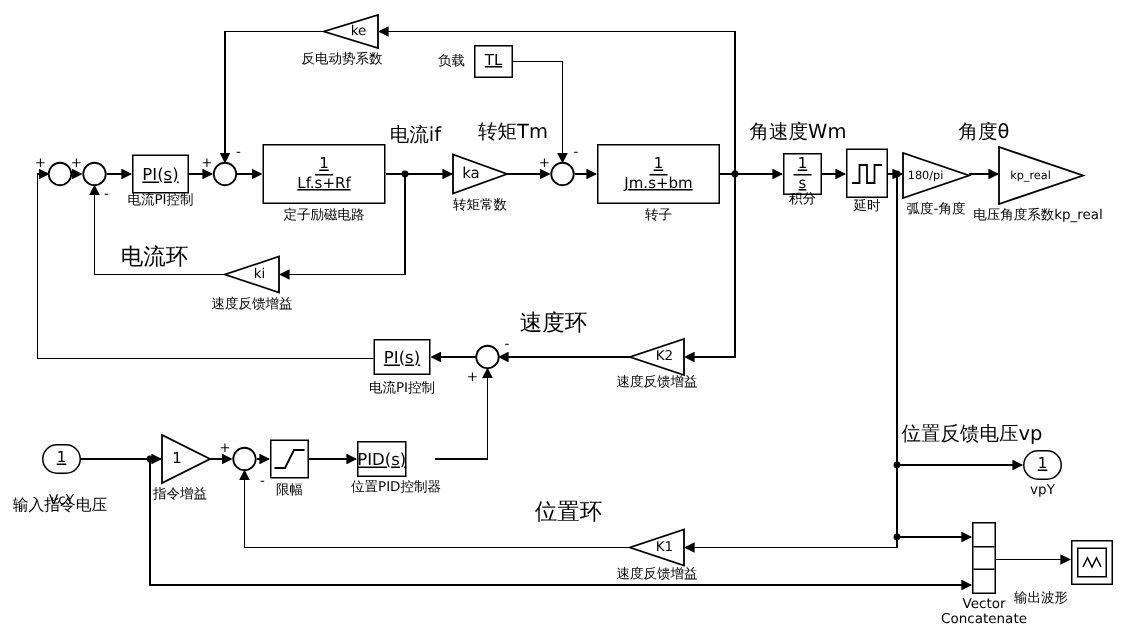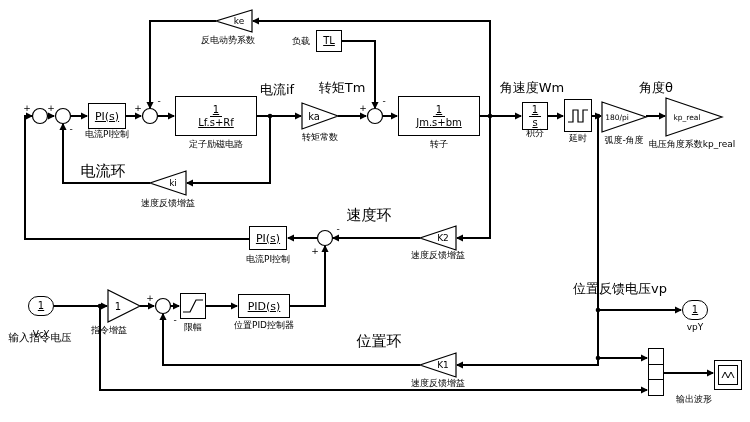--- a/index.html
+++ b/index.html
@@ -157,21 +157,21 @@
   <div class="blk" style="left:249px;top:226px;width:38px;height:24px">
     <span>PI(s)</span>
   </div>
 
   <div class="blk" style="left:180px;top:293px;width:26px;height:26px">
     <svg width="24" height="24" viewBox="0 0 24 24">
       <polyline points="2,18 9,18 15,6 22,6" fill="none" stroke="#000" stroke-width="1.2"></polyline>
     </svg>
   </div>
 
-  <div class="blk" style="left:238px;top:294px;width:52px;height:24px">
+  <div class="blk" style="left:238px;top:294px;width:33px;height:24px">
     <span>PID(s)</span>
   </div>
 
   <div class="blk port" style="left:28px;top:296px;width:26px;height:20px">
     <span>1</span>
   </div>
 
   <div class="blk port" style="left:682px;top:300px;width:26px;height:20px">
     <span>1</span>
   </div>
@@ -195,31 +195,32 @@
   <div class="cap" style="left:439px;top:139px">转子</div>
   <div class="cap" style="left:535px;top:128px">积分</div>
   <div class="cap" style="left:578px;top:133px">延时</div>
   <div class="cap" style="left:624px;top:135px">弧度-角度</div>
   <div class="cap" style="left:692px;top:139px">电压角度系数kp_real</div>
   <div class="cap" style="left:228px;top:35px">反电动势系数</div>
   <div class="cap" style="left:168px;top:198px">速度反馈增益</div>
   <div class="cap" style="left:268px;top:254px">电流PI控制</div>
   <div class="cap" style="left:438px;top:250px">速度反馈增益</div>
   <div class="cap" style="left:438px;top:378px">速度反馈增益</div>
-  <div class="cap" style="left:109px;top:325px">指令增益</div>
+  <div class="cap" style="left:120px;top:325px">指令增益</div>
   <div class="cap" style="left:193px;top:322px">限幅</div>
   <div class="cap" style="left:264px;top:320px">位置PID控制器</div>
   <div class="cap" style="left:301px;top:36px">负载</div>
   <div class="cap" style="left:694px;top:394px">输出波形</div>
+  <div class="cap-wrap" style="left:621px;top:398px">Vector Concatenate</div>
   <div class="cap" style="left:41px;top:329px">VcY</div>
   <div class="cap" style="left:695px;top:322px">vpY</div>
   <div class="cap-lg" style="left:40px;top:331px">输入指令电压</div>
 
   <div class="sig" style="left:277px;top:81px">电流if</div>
   <div class="sig" style="left:342px;top:79px">转矩Tm</div>
   <div class="sig" style="left:532px;top:79px">角速度Wm</div>
   <div class="sig" style="left:656px;top:79px">角度θ</div>
-  <div class="sig" style="left:620px;top:280px">位置反馈电压vp</div>
+  <div class="sig" style="left:648px;top:280px">位置反馈电压vp</div>
   <div class="sig loop" style="left:103px;top:162px">电流环</div>
   <div class="sig loop" style="left:369px;top:206px">速度环</div>
   <div class="sig loop" style="left:379px;top:332px">位置环</div>
 
 </div>
 
 </body></html>

